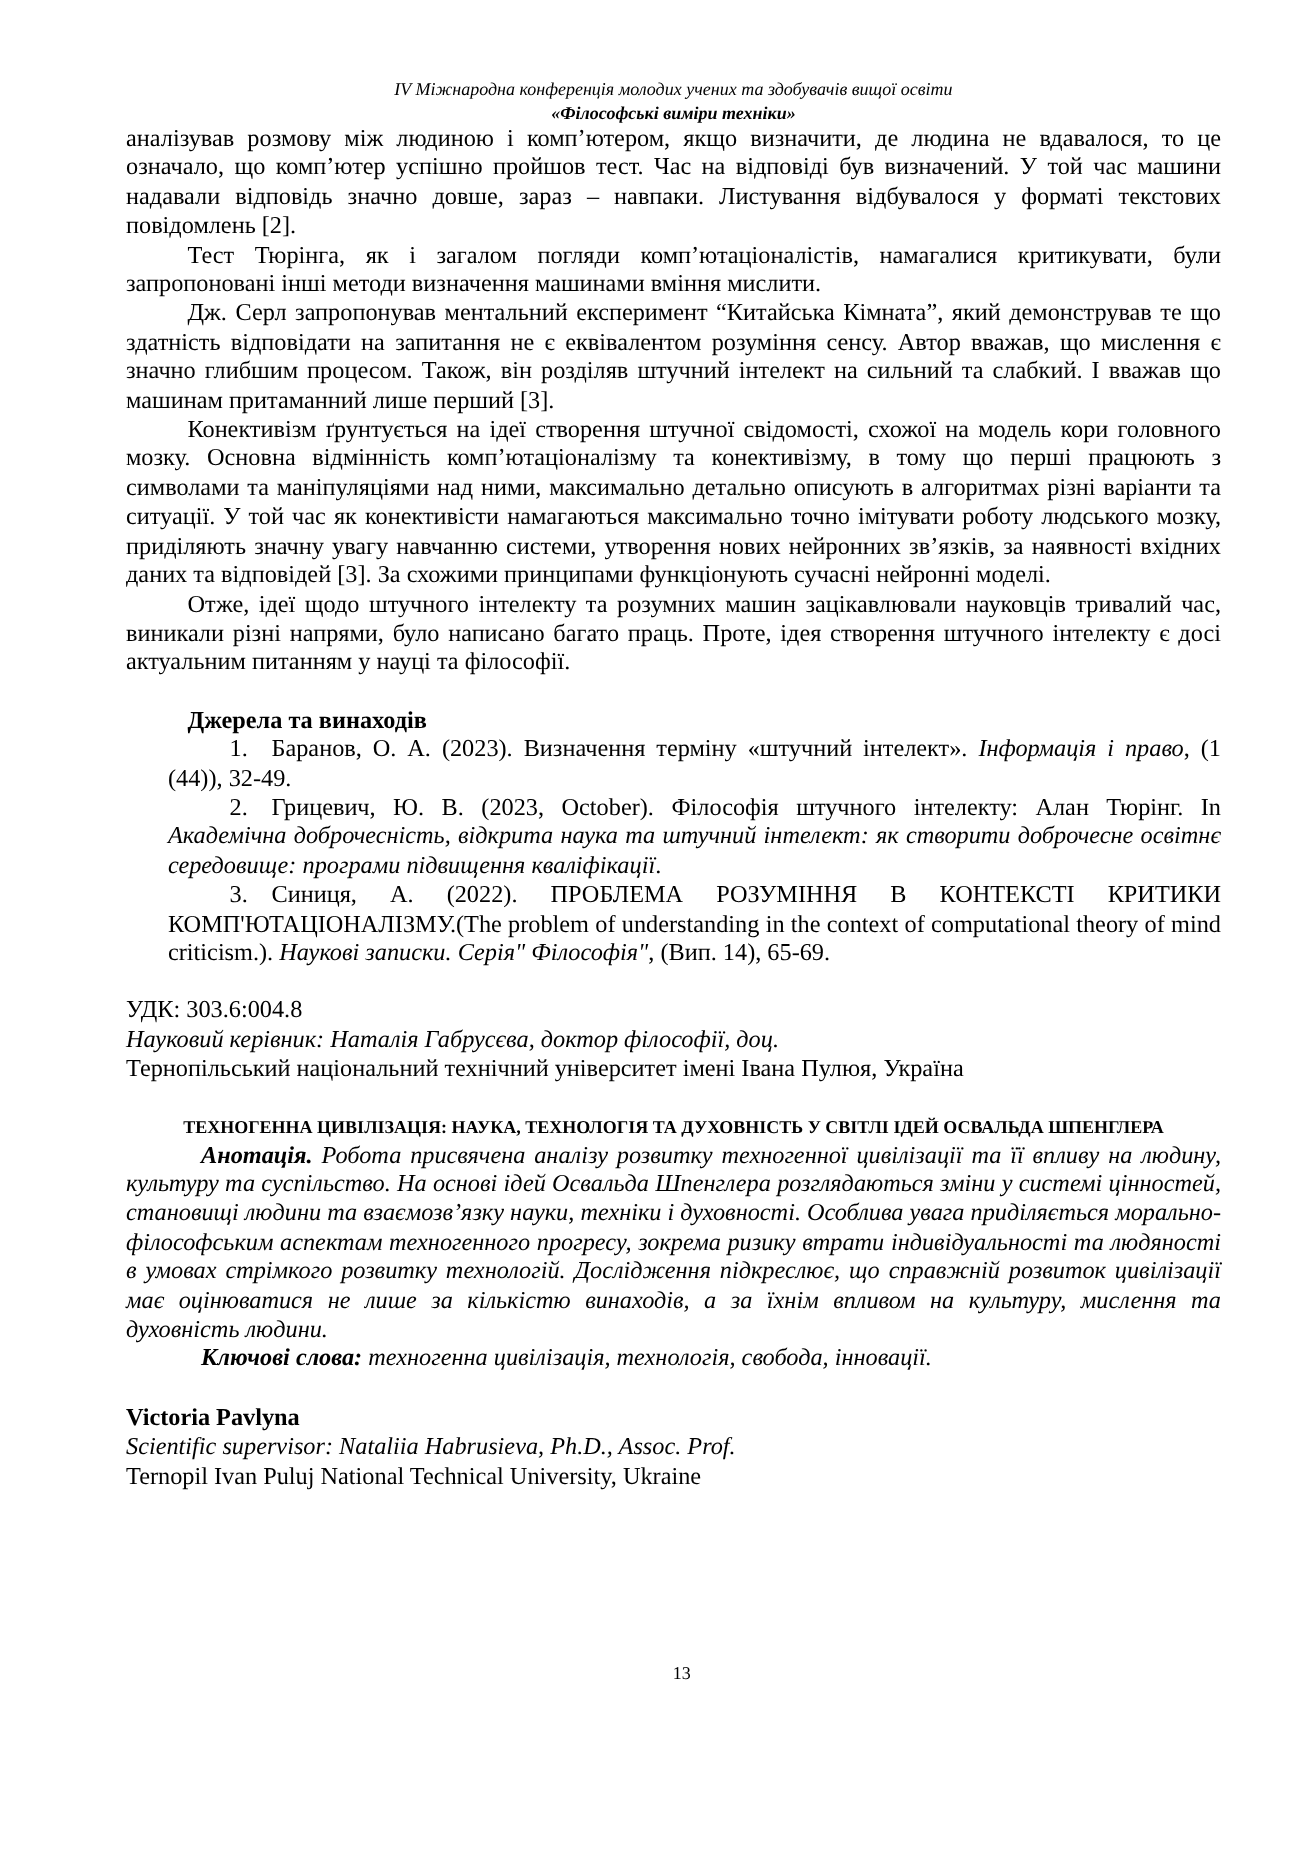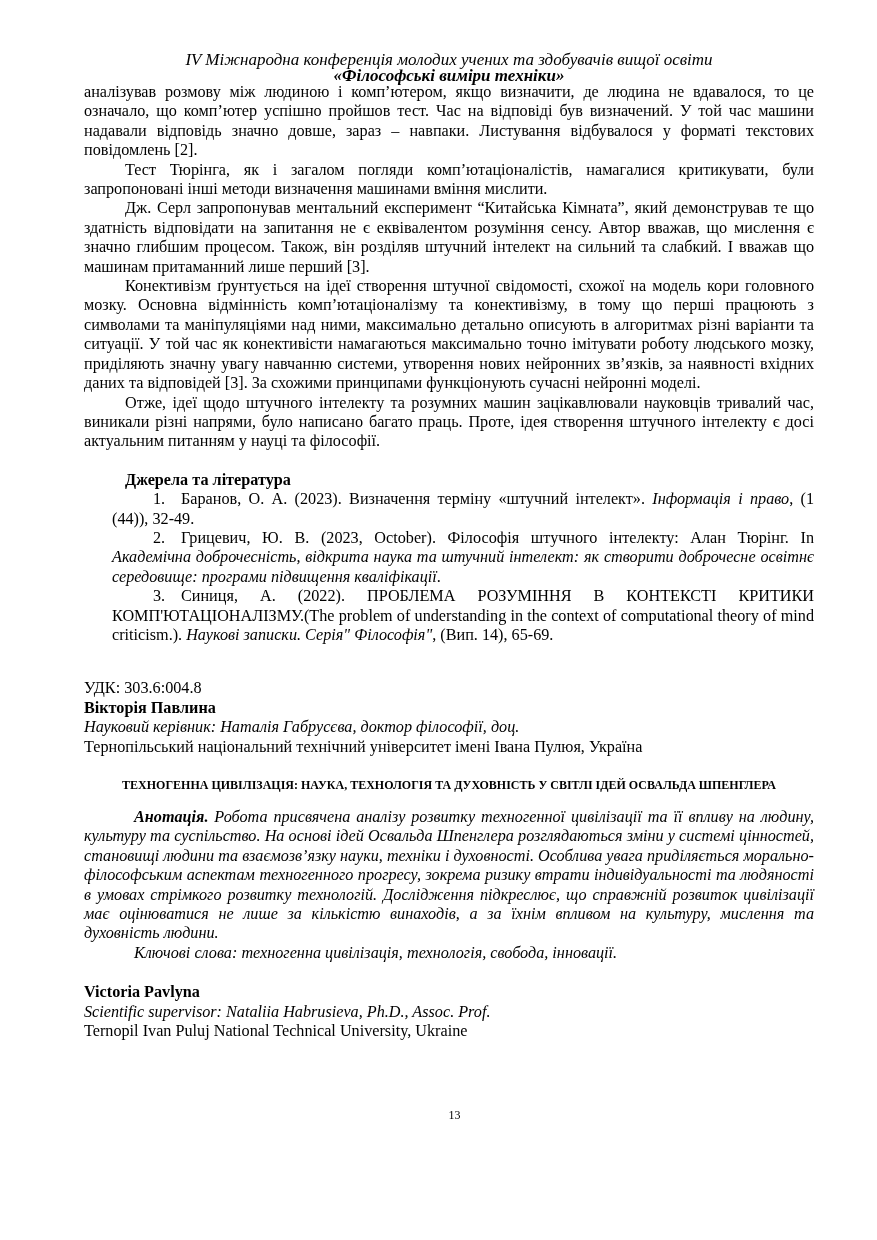--- a/index.html
+++ b/index.html
@@ -1,66 +1,65 @@
 <!DOCTYPE html>
 <html><head>
   <meta charset="utf-8">
   <style>
     html, body { margin: 0; padding: 0; background: #ffffff; }
     body { width: 877px; height: 1240px; position: relative; overflow: hidden; color: #000; font-family: "Liberation Serif", serif; }
     .page { position: absolute; left: 84px; top: 52px; width: 730px; font-size: 16.2px; line-height: 19.4px; }
-    .hdr { text-align: center; font-style: italic; font-size: 17px; line-height: 15.5px; }
+    .hdr { text-align: center; font-style: italic; font-size: 12px; line-height: 15.5px; }
     .hdr-bold { font-weight: bold; }
     p { margin: 0; text-align: justify; }
     .ind { text-indent: 41px; }
     .refs-title { font-weight: bold; margin-top: 19px; padding-left: 41px; }
     .ref { text-indent: 41px; text-align: justify; margin-left: 28px; }
     .ref .num { display: inline-block; width: 28px; text-indent: 0; }
     .ref.bold { font-weight: bold; }
     .ref .it { font-style: italic; }
-    .udk { margin-top: 34px; }
+    .udk { margin-top: 19px; }
     .bold { font-weight: bold; }
     .it { font-style: italic; }
     .title { text-align: center; font-weight: bold; font-size: 12px; line-height: 19px; margin-top: 19px; padding: 0 12px; }
-    .abs { font-style: italic; text-indent: 50px; text-align: justify; margin-top: 13px; }
+    .abs { font-style: italic; text-indent: 50px; text-align: justify; }
     .abs .lbl { font-weight: bold; }
     .kw { font-style: italic; padding-left: 50px; }
-    .kw .lbl { font-weight: normal; margin-top: 20px; }
+    .kw .lbl { font-weight: bold; margin-top: 20px; }
     .en-block { margin-top: 20px; }
     .pagenum { position: absolute; top: 1108px; left: 0; width: 877px; text-align: center; font-size: 12px; padding-left: 16px; }
   </style>
 </head>
 <body>
 
 <div class="page">
   <div class="hdr">
     <div>IV Міжнародна конференція молодих учених та здобувачів вищої освіти</div>
     <div class="hdr-bold">«Філософські виміри техніки»</div>
   </div>
 
   <p>аналізував розмову між людиною і комп’ютером, якщо визначити, де людина не вдавалося, то це означало, що комп’ютер успішно пройшов тест. Час на відповіді був визначений. У той час машини надавали відповідь значно довше, зараз – навпаки. Листування відбувалося у форматі текстових повідомлень [2].</p>
   <p class="ind">Тест Тюрінга, як і загалом погляди комп’ютаціоналістів, намагалися критикувати, були запропоновані інші методи визначення машинами вміння мислити.</p>
   <p class="ind">Дж. Серл запропонував ментальний експеримент “Китайська Кімната”, який демонстрував те що здатність відповідати на запитання не є еквівалентом розуміння сенсу. Автор вважав, що мислення є значно глибшим процесом. Також, він розділяв штучний інтелект на сильний та слабкий. І вважав що машинам притаманний лише перший [3].</p>
   <p class="ind">Конективізм ґрунтується на ідеї створення штучної свідомості, схожої на модель кори головного мозку. Основна відмінність комп’ютаціоналізму та конективізму, в тому що перші працюють з символами та маніпуляціями над ними, максимально детально описують в алгоритмах різні варіанти та ситуації. У той час як конективісти намагаються максимально точно імітувати роботу людського мозку, приділяють значну увагу навчанню системи, утворення нових нейронних зв’язків, за наявності вхідних даних та відповідей [3]. За схожими принципами функціонують сучасні нейронні моделі.</p>
   <p class="ind">Отже, ідеї щодо штучного інтелекту та розумних машин зацікавлювали науковців тривалий час, виникали різні напрями, було написано багато праць. Проте, ідея створення штучного інтелекту є досі актуальним питанням у науці та філософії.</p>
 
-  <div class="refs-title">Джерела та література</div>
+  <div class="refs-title">Джерела та винаходів</div>
 
   <p class="ref">
     <span class="num">1.</span><span>Баранов, О. А. (2023). Визначення терміну «штучний інтелект». </span><span class="it">Інформація і право</span><span>, (1 (44)), 32-49.</span>
   </p>
   <p class="ref bold" style="font-weight:normal;">
     <span class="num">2.</span><span>Грицевич, Ю. В. (2023, October). Філософія штучного інтелекту: Алан Тюрінг. In </span><span class="it">Академічна доброчесність, відкрита наука та штучний інтелект: як створити доброчесне освітнє середовище: програми підвищення кваліфікації</span><span>.</span>
   </p>
   <p class="ref">
     <span class="num">3.</span><span>Синиця, А. (2022). ПРОБЛЕМА РОЗУМІННЯ В КОНТЕКСТІ КРИТИКИ КОМП'ЮТАЦІОНАЛІЗМУ.(The problem of understanding in the context of computational theory of mind criticism.). </span><span class="it">Наукові записки. Серія" Філософія"</span><span>, (Вип. 14), 65-69.</span>
   </p>
 
   <div class="udk">УДК: 303.6:004.8</div>
-  <div class="bold">Вікторія Павлина</div>
   <div class="it">Науковий керівник: Наталія Габрусєва, доктор філософії, доц.</div>
   <div>Тернопільський національний технічний університет імені Івана Пулюя, Україна</div>
 
   <div class="title">ТЕХНОГЕННА ЦИВІЛІЗАЦІЯ: НАУКА, ТЕХНОЛОГІЯ ТА ДУХОВНІСТЬ У СВІТЛІ ІДЕЙ ОСВАЛЬДА ШПЕНГЛЕРА</div>
 
   <p class="abs"><span class="lbl">Анотація.</span><span> Робота присвячена аналізу розвитку техногенної цивілізації та її впливу на людину, культуру та суспільство. На основі ідей Освальда Шпенглера розглядаються зміни у системі цінностей, становищі людини та взаємозв’язку науки, техніки і духовності. Особлива увага приділяється морально-філософським аспектам техногенного прогресу, зокрема ризику втрати індивідуальності та людяності в умовах стрімкого розвитку технологій. Дослідження підкреслює, що справжній розвиток цивілізації має оцінюватися не лише за кількістю винаходів, а за їхнім впливом на культуру, мислення та духовність людини.</span></p>
   <div class="kw"><span class="lbl">Ключові слова:</span><span> техногенна цивілізація, технологія, свобода, інновації.</span></div>
 
   <div class="en-block">
     <div class="bold">Victoria Pavlyna</div>

